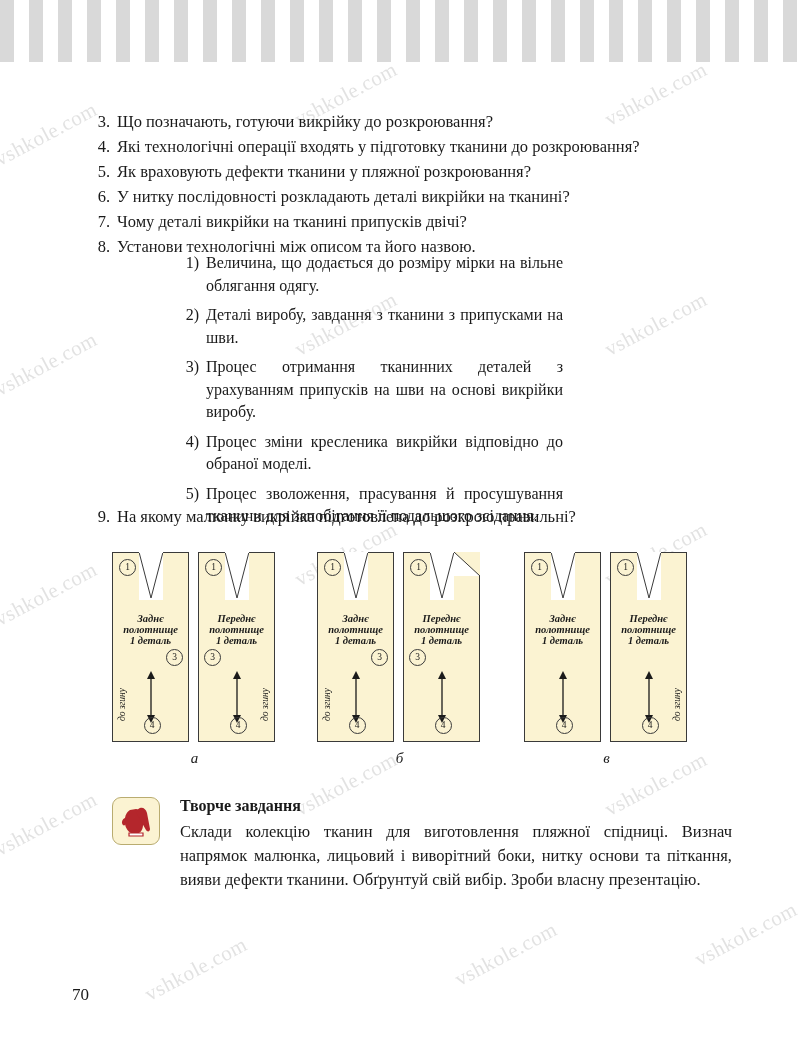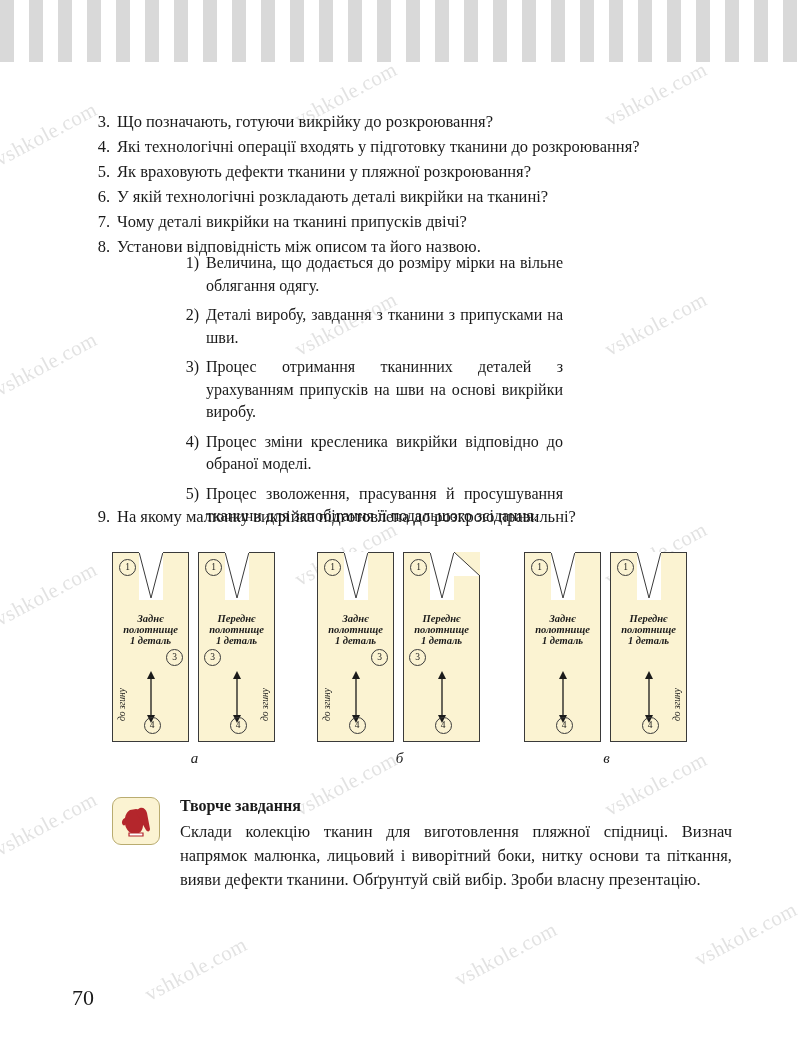--- a/index.html
+++ b/index.html
@@ -241,21 +241,21 @@
   }
   #task-text {
     font-size: 16.5px;
     line-height: 24px;
     text-align: justify;
   }
   #pagenum {
     position: absolute;
     left: 72px;
     top: 923px;
-    font-size: 22px;
+    font-size: 17px;
     font-family: "Liberation Serif", serif;
   }
 </style>
 </head>
 <body>
 
 <div id="scanbar"></div>
 
 <div id="page">
 
@@ -283,29 +283,29 @@
     <div class="qrow">
       <span class="qnum">4.</span>
       <span class="qtext">Які технологічні операції входять у підготовку тканини до розкроювання?</span>
     </div>
     <div class="qrow">
       <span class="qnum">5.</span>
       <span class="qtext">Як враховують дефекти тканини у пляжної розкроювання?</span>
     </div>
     <div class="qrow">
       <span class="qnum">6.</span>
-      <span class="qtext">У якій технологічні розкладають деталі викрійки на тканині?</span>
+      <span class="qtext">У нитку послідовності розкладають деталі викрійки на тканині?</span>
     </div>
     <div class="qrow">
       <span class="qnum">7.</span>
       <span class="qtext">Чому деталі викрійки на тканині припусків двічі?</span>
     </div>
     <div class="qrow">
       <span class="qnum">8.</span>
-      <span class="qtext">Установи відповідність між описом та його назвою.</span>
+      <span class="qtext">Установи технологічні між описом та його назвою.</span>
     </div>
   </div>
 
   <div class="match">
     <div class="match-left indent-left">
       <div class="mrow">
         <span class="mnum">1)</span>
         <span class="mtext">Величина, що додається до розміру мірки на вільне облягання одягу.</span>
       </div>
       <div class="mrow">

